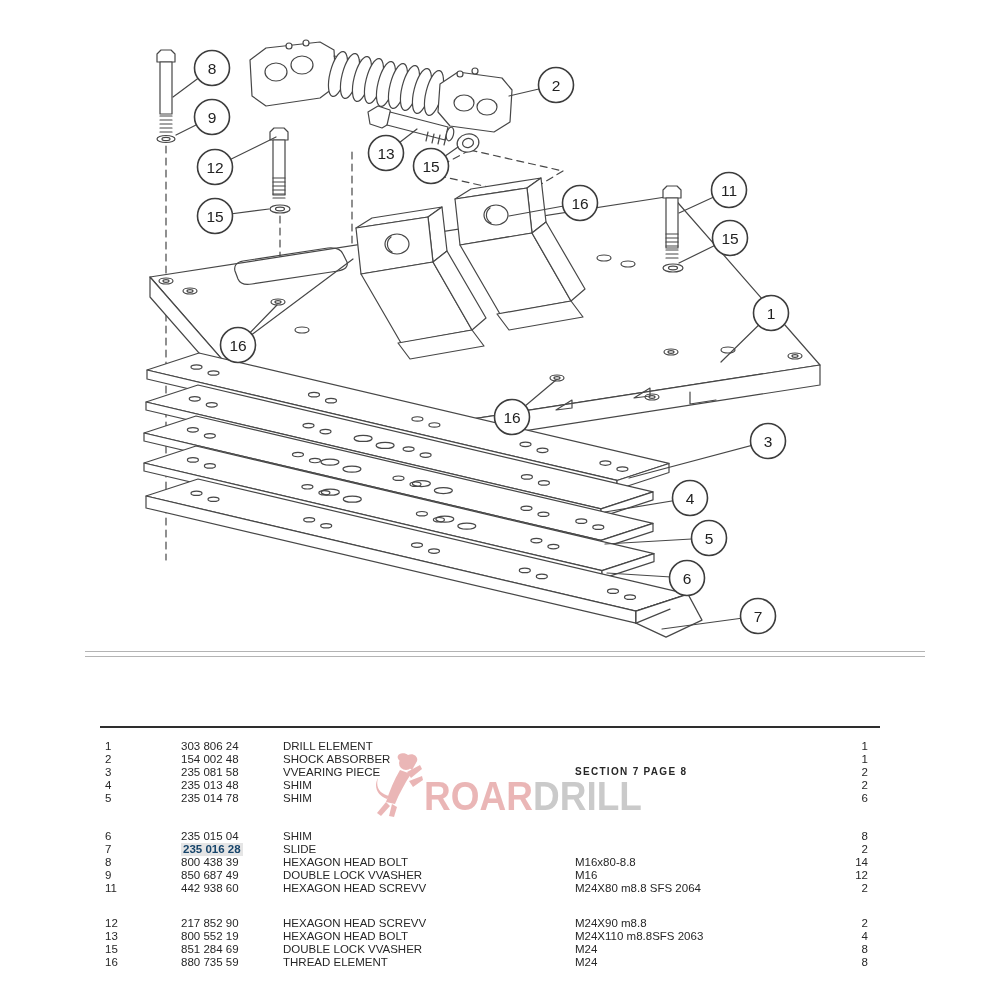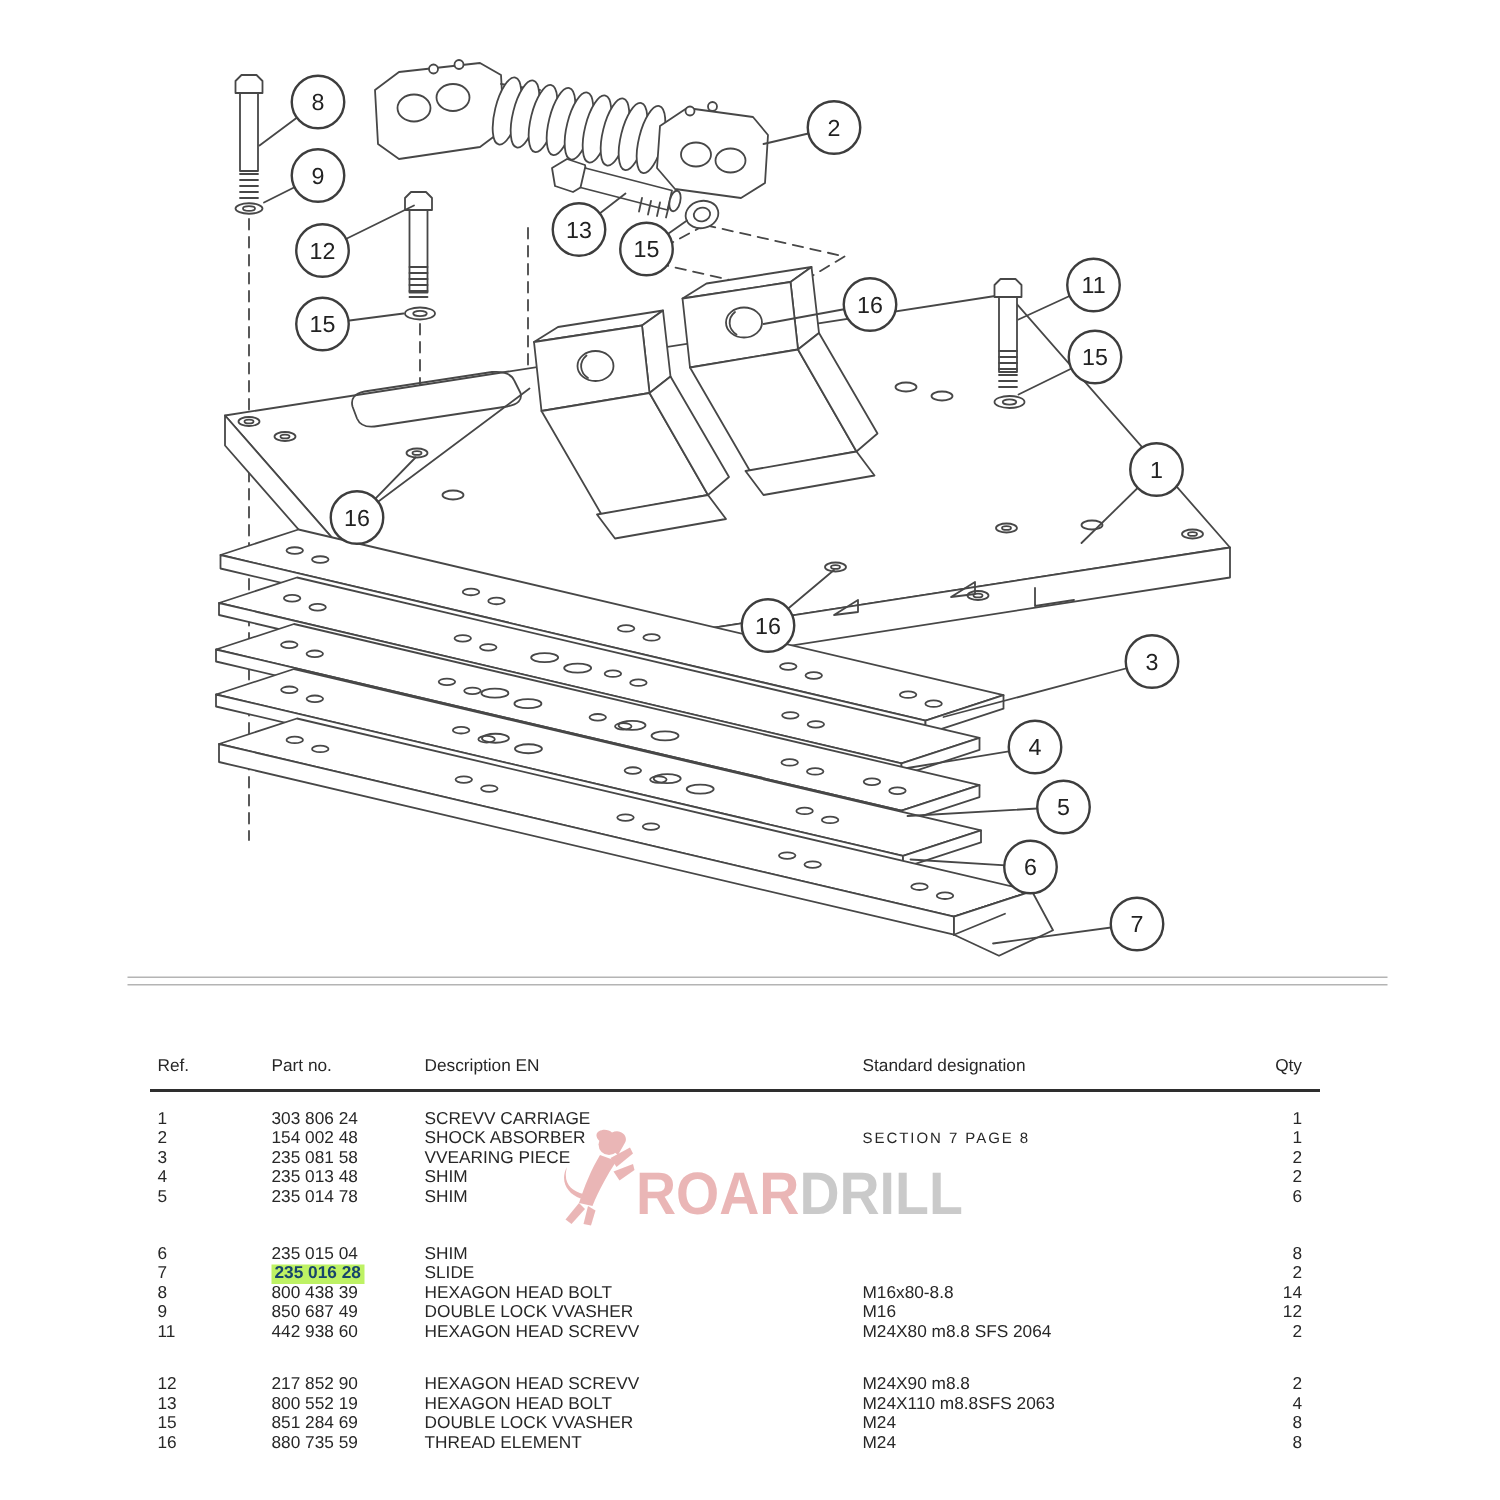--- a/index.html
+++ b/index.html
@@ -14,22 +14,22 @@
   .divider{position:absolute;left:85px;width:840px;height:1px;background:#b4b4b4;}
   
   .t-head{position:absolute;left:0;top:705px;width:1000px;height:14px;font-size:11.5px;}
   .t-headline{position:absolute;left:100px;top:726px;width:780px;height:2px;background:#2e2e2e;}
   .trow{position:absolute;left:0;width:1000px;height:13px;font-size:11.5px;line-height:13px;z-index:2;}
   .c-ref{position:absolute;left:105px;}
   .c-part{position:absolute;left:181px;white-space:pre;}
   .c-desc{position:absolute;left:283px;}
   .c-std{position:absolute;left:575px;}
   .c-qty{position:absolute;left:800px;width:68px;text-align:right;}
-  .std-section{font-weight:normal;letter-spacing:1.3px;font-size:10px;}
-  .hl{background:#bef264;color:#17456b;font-weight:bold;padding:0 2px;}
+  .std-section{font-weight:bold;letter-spacing:1.3px;font-size:10px;margin-top:12px;}
+  .hl{background:#e5e5e5;color:#17456b;font-weight:bold;padding:0 2px;}
   
   .watermark{position:absolute;left:366px;top:750px;z-index:1;opacity:.8;pointer-events:none;}
   .wm-text{position:absolute;left:58px;top:24px;font-size:37px;font-weight:800;
            letter-spacing:0px;transform:scaleY(1.08);transform-origin:left top;white-space:nowrap;}
 </style>
 </head>
 <body>
 
 <div id="page">
 
@@ -361,34 +361,27 @@
         <path d="M20,52 L11,63 L15,66 L24,56 Z"></path>
         <path d="M26,54 L23,66 L28,67 L31,57 Z"></path>
         <path d="M21,49 C12,46 7,37 12,28 C9,39 15,44 23,46 Z"></path>
       </g>
     </svg>
     <div class="wm-text">
       <span style="color:#e6a5a5">ROAR</span><span style="color:#bdbdbd">DRILL</span>
     </div>
   </div>
 
-  <div class="t-head">
-    <span class="c-ref">Ref.</span>
-    <span class="c-part">Part no.</span>
-    <span class="c-desc">Description EN</span>
-    <span class="c-std">Standard designation</span>
-    <span class="c-qty">Qty</span>
-  </div>
   <div class="t-headline"></div>
 
   <div id="rows-container">
       <div class="trow" style="top: 740px;">
       <span class="c-ref">1</span>
       <span class="c-part">303 806 24</span>
-      <span class="c-desc">SCREVV CARRIAGE</span>
+      <span class="c-desc">DRILL ELEMENT</span>
       <span class="c-std"></span>
       <span class="c-qty">1</span>
     </div>
       <div class="trow" style="top: 753px;">
       <span class="c-ref">2</span>
       <span class="c-part">154 002 48</span>
       <span class="c-desc">SHOCK ABSORBER</span>
       <span class="c-std std-section">SECTION 7 PAGE 8</span>
       <span class="c-qty">1</span>
     </div>

